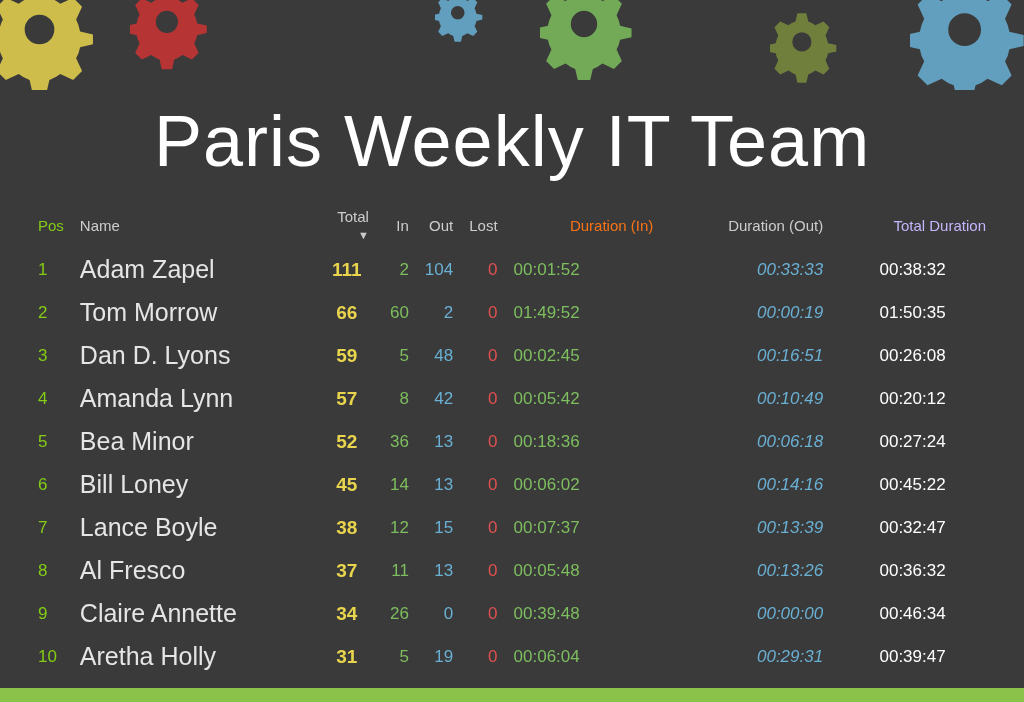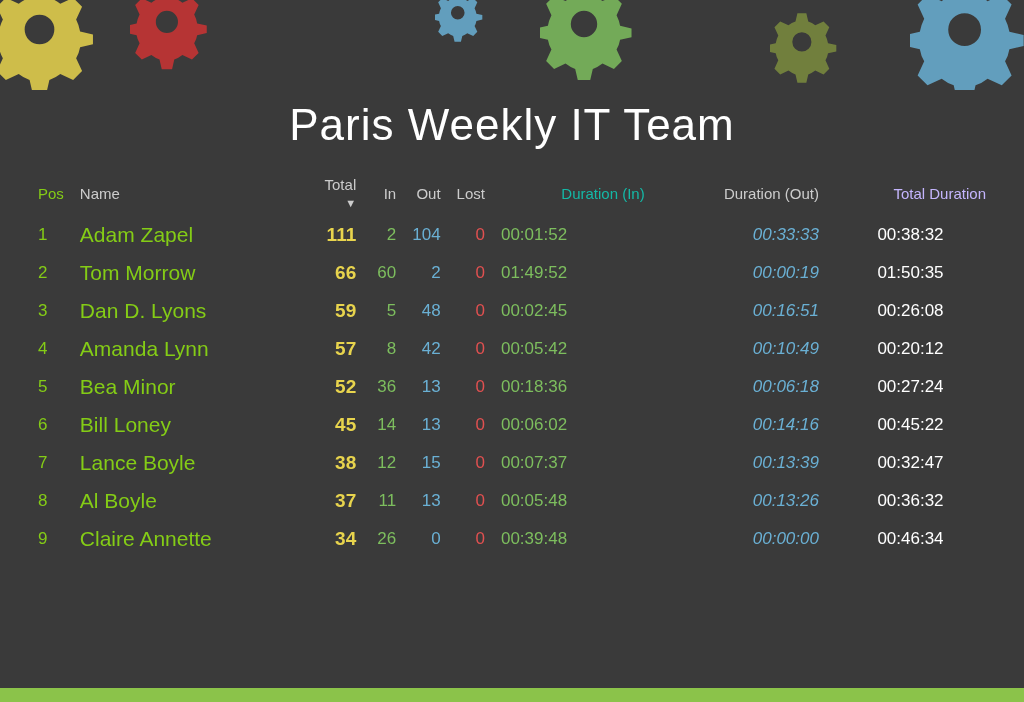--- a/index.html
+++ b/index.html
@@ -22,21 +22,21 @@
       display: block;
     }
 
     .title-section {
       text-align: center;
       padding-top: 100px;
       padding-bottom: 10px;
     }
 
     .main-title {
-      font-size: 44px;
+      font-size: 72px;
       font-weight: 300;
       color: #ffffff;
       letter-spacing: 1px;
     }
 
     .table-container {
       padding: 0 30px;
       margin-top: 10px;
     }
 
@@ -62,31 +62,31 @@
       padding: 7px 8px;
       font-size: 17px;
     }
 
     .col-pos {
       color: #84cc16;
       width: 40px;
     }
 
     .col-name {
-      color: #84cc16;
-      font-size: 21px;
+      color: #e5e5e5;
+      font-size: 25px;
       min-width: 160px;
       margin-left: 8px;
     }
 
     .col-total {
       color: #e8d44d;
       font-weight: bold;
       font-size: 19px;
-      text-align: right;
+      text-align: center;
       width: 60px;
     }
 
     .col-in {
       color: #7dbe5e;
       text-align: right;
       width: 40px;
     }
 
     .col-out {
@@ -173,21 +173,21 @@
       <tr>
         <th class="col-pos">Pos</th>
         <th>Name</th>
         <th class="right" style="color:#cccccc; text-align:right; width:60px;">
           <span>Total</span>
           <span style="font-size:11px;">▼</span>
         </th>
         <th class="right" style="color:#cccccc; text-align:right; width:40px;">In</th>
         <th class="right" style="color:#cccccc; text-align:right; width:40px;">Out</th>
         <th class="right" style="color:#cccccc; text-align:right; width:40px;">Lost</th>
-        <th class="right" style="color:#14b8a6; text-align:right; min-width:110px;">Duration (In)</th>
+        <th class="right" style="color:#f97316; text-align:right; min-width:110px;">Duration (In)</th>
         <th class="right" style="color:#cccccc; text-align:right; min-width:120px;">Duration (Out)</th>
         <th class="right" style="color:#c4b5fd; text-align:right; min-width:115px;">Total Duration</th>
       </tr>
     </thead>
     <tbody id="table-body">
     <tr>
     <td class="col-pos">1</td>
     <td class="col-name">Adam Zapel</td>
     <td class="col-total">111</td>
     <td class="col-in">2</td>
@@ -258,37 +258,48 @@
     <td class="col-total">38</td>
     <td class="col-in">12</td>
     <td class="col-out">15</td>
     <td class="col-lost">0</td>
     <td class="col-dur-in">00:07:37</td>
     <td class="col-dur-out">00:13:39</td>
     <td class="col-total-dur">00:32:47</td>
   </tr>
         <tr>
     <td class="col-pos">8</td>
-    <td class="col-name">Al Boyle</td>
+    <td class="col-name">Al Fresco</td>
     <td class="col-total">37</td>
     <td class="col-in">11</td>
     <td class="col-out">13</td>
     <td class="col-lost">0</td>
     <td class="col-dur-in">00:05:48</td>
     <td class="col-dur-out">00:13:26</td>
     <td class="col-total-dur">00:36:32</td>
   </tr>
         <tr>
     <td class="col-pos">9</td>
     <td class="col-name">Claire Annette</td>
     <td class="col-total">34</td>
     <td class="col-in">26</td>
     <td class="col-out">0</td>
     <td class="col-lost">0</td>
     <td class="col-dur-in">00:39:48</td>
     <td class="col-dur-out">00:00:00</td>
     <td class="col-total-dur">00:46:34</td>
   </tr>
+        <tr>
+    <td class="col-pos">10</td>
+    <td class="col-name">Aretha Holly</td>
+    <td class="col-total">31</td>
+    <td class="col-in">5</td>
+    <td class="col-out">19</td>
+    <td class="col-lost">0</td>
+    <td class="col-dur-in">00:06:04</td>
+    <td class="col-dur-out">00:29:31</td>
+    <td class="col-total-dur">00:39:47</td>
+  </tr>
       </tbody>
   </table>
 </div>
 
 <div class="bottom-bar"></div>
 
 </body></html>

